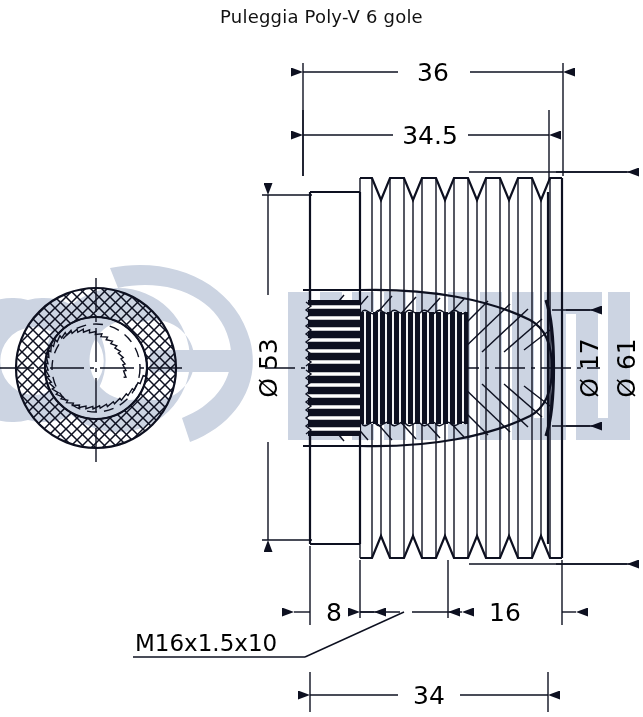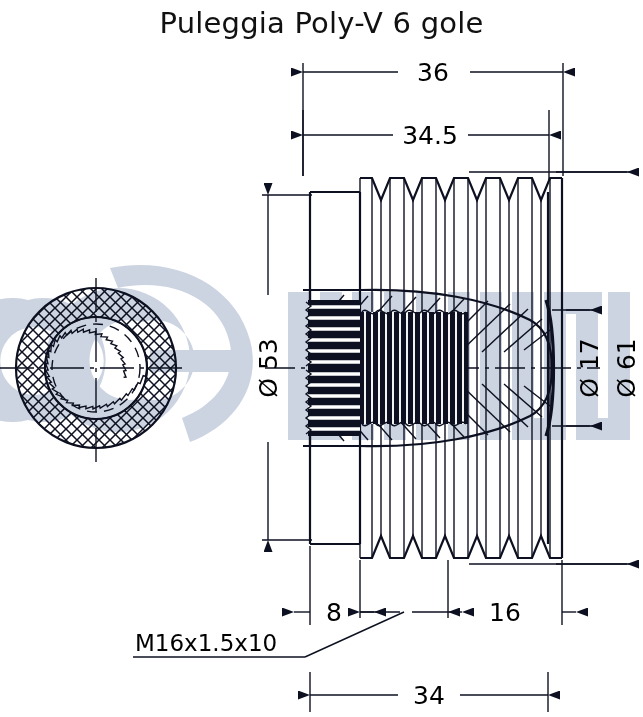--- a/index.html
+++ b/index.html
@@ -21,21 +21,21 @@
     inset: 0;
     width: 643px;
     height: 717px;
   }
   #drawing-title {
     position: absolute;
     top: 6px;
     left: 0;
     width: 643px;
     text-align: center;
-    font-size: 29px;
+    font-size: 18px;
     font-weight: 400;
     letter-spacing: 0.2px;
     color: #111;
     white-space: nowrap;
   }
   svg.canvas {
     position: absolute;
     top: 0;
     left: 0;
   }

